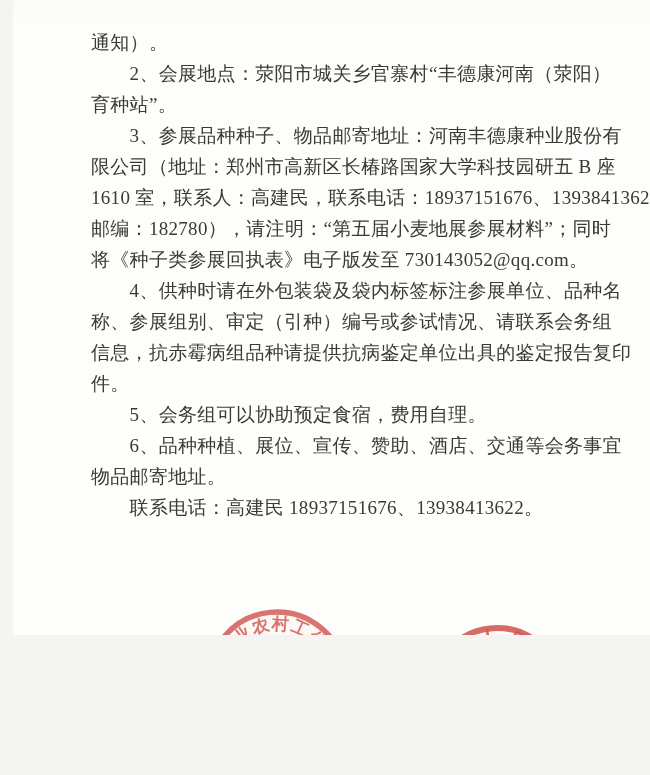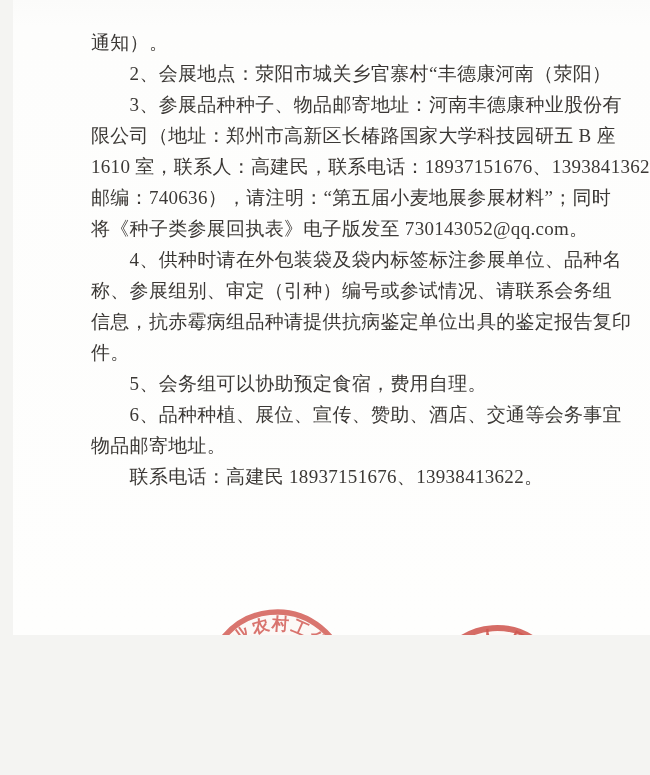--- a/index.html
+++ b/index.html
@@ -54,24 +54,25 @@
   .date-right{left:405px;top:709px;font-size:17px;letter-spacing:1px;}
 </style>
 </head>
 <body>
 
 <div class="page">
 
   <div class="body-text">
       <div class="text-line">通知）。</div>
       <div class="text-line">　　2、会展地点：荥阳市城关乡官寨村“丰德康河南（荥阳）</div>
+      <div class="text-line">育种站”。</div>
       <div class="text-line">　　3、参展品种种子、物品邮寄地址：河南丰德康种业股份有</div>
       <div class="text-line">限公司（地址：郑州市高新区长椿路国家大学科技园研五 B 座</div>
       <div class="text-line">1610 室，联系人：高建民，联系电话：18937151676、13938413622，</div>
-      <div class="text-line">邮编：740636），请注明：“第五届小麦地展参展材料”；同时</div>
+      <div class="text-line">邮编：182780），请注明：“第五届小麦地展参展材料”；同时</div>
       <div class="text-line">将《种子类参展回执表》电子版发至 730143052@qq.com。</div>
       <div class="text-line">　　4、供种时请在外包装袋及袋内标签标注参展单位、品种名</div>
       <div class="text-line">称、参展组别、审定（引种）编号或参试情况、请联系会务组</div>
       <div class="text-line">信息，抗赤霉病组品种请提供抗病鉴定单位出具的鉴定报告复印</div>
       <div class="text-line">件。</div>
       <div class="text-line">　　5、会务组可以协助预定食宿，费用自理。</div>
       <div class="text-line">　　6、品种种植、展位、宣传、赞助、酒店、交通等会务事宜</div>
       <div class="text-line">物品邮寄地址。</div>
       <div class="text-line">　　联系电话：高建民 18937151676、13938413622。</div>
     </div>

